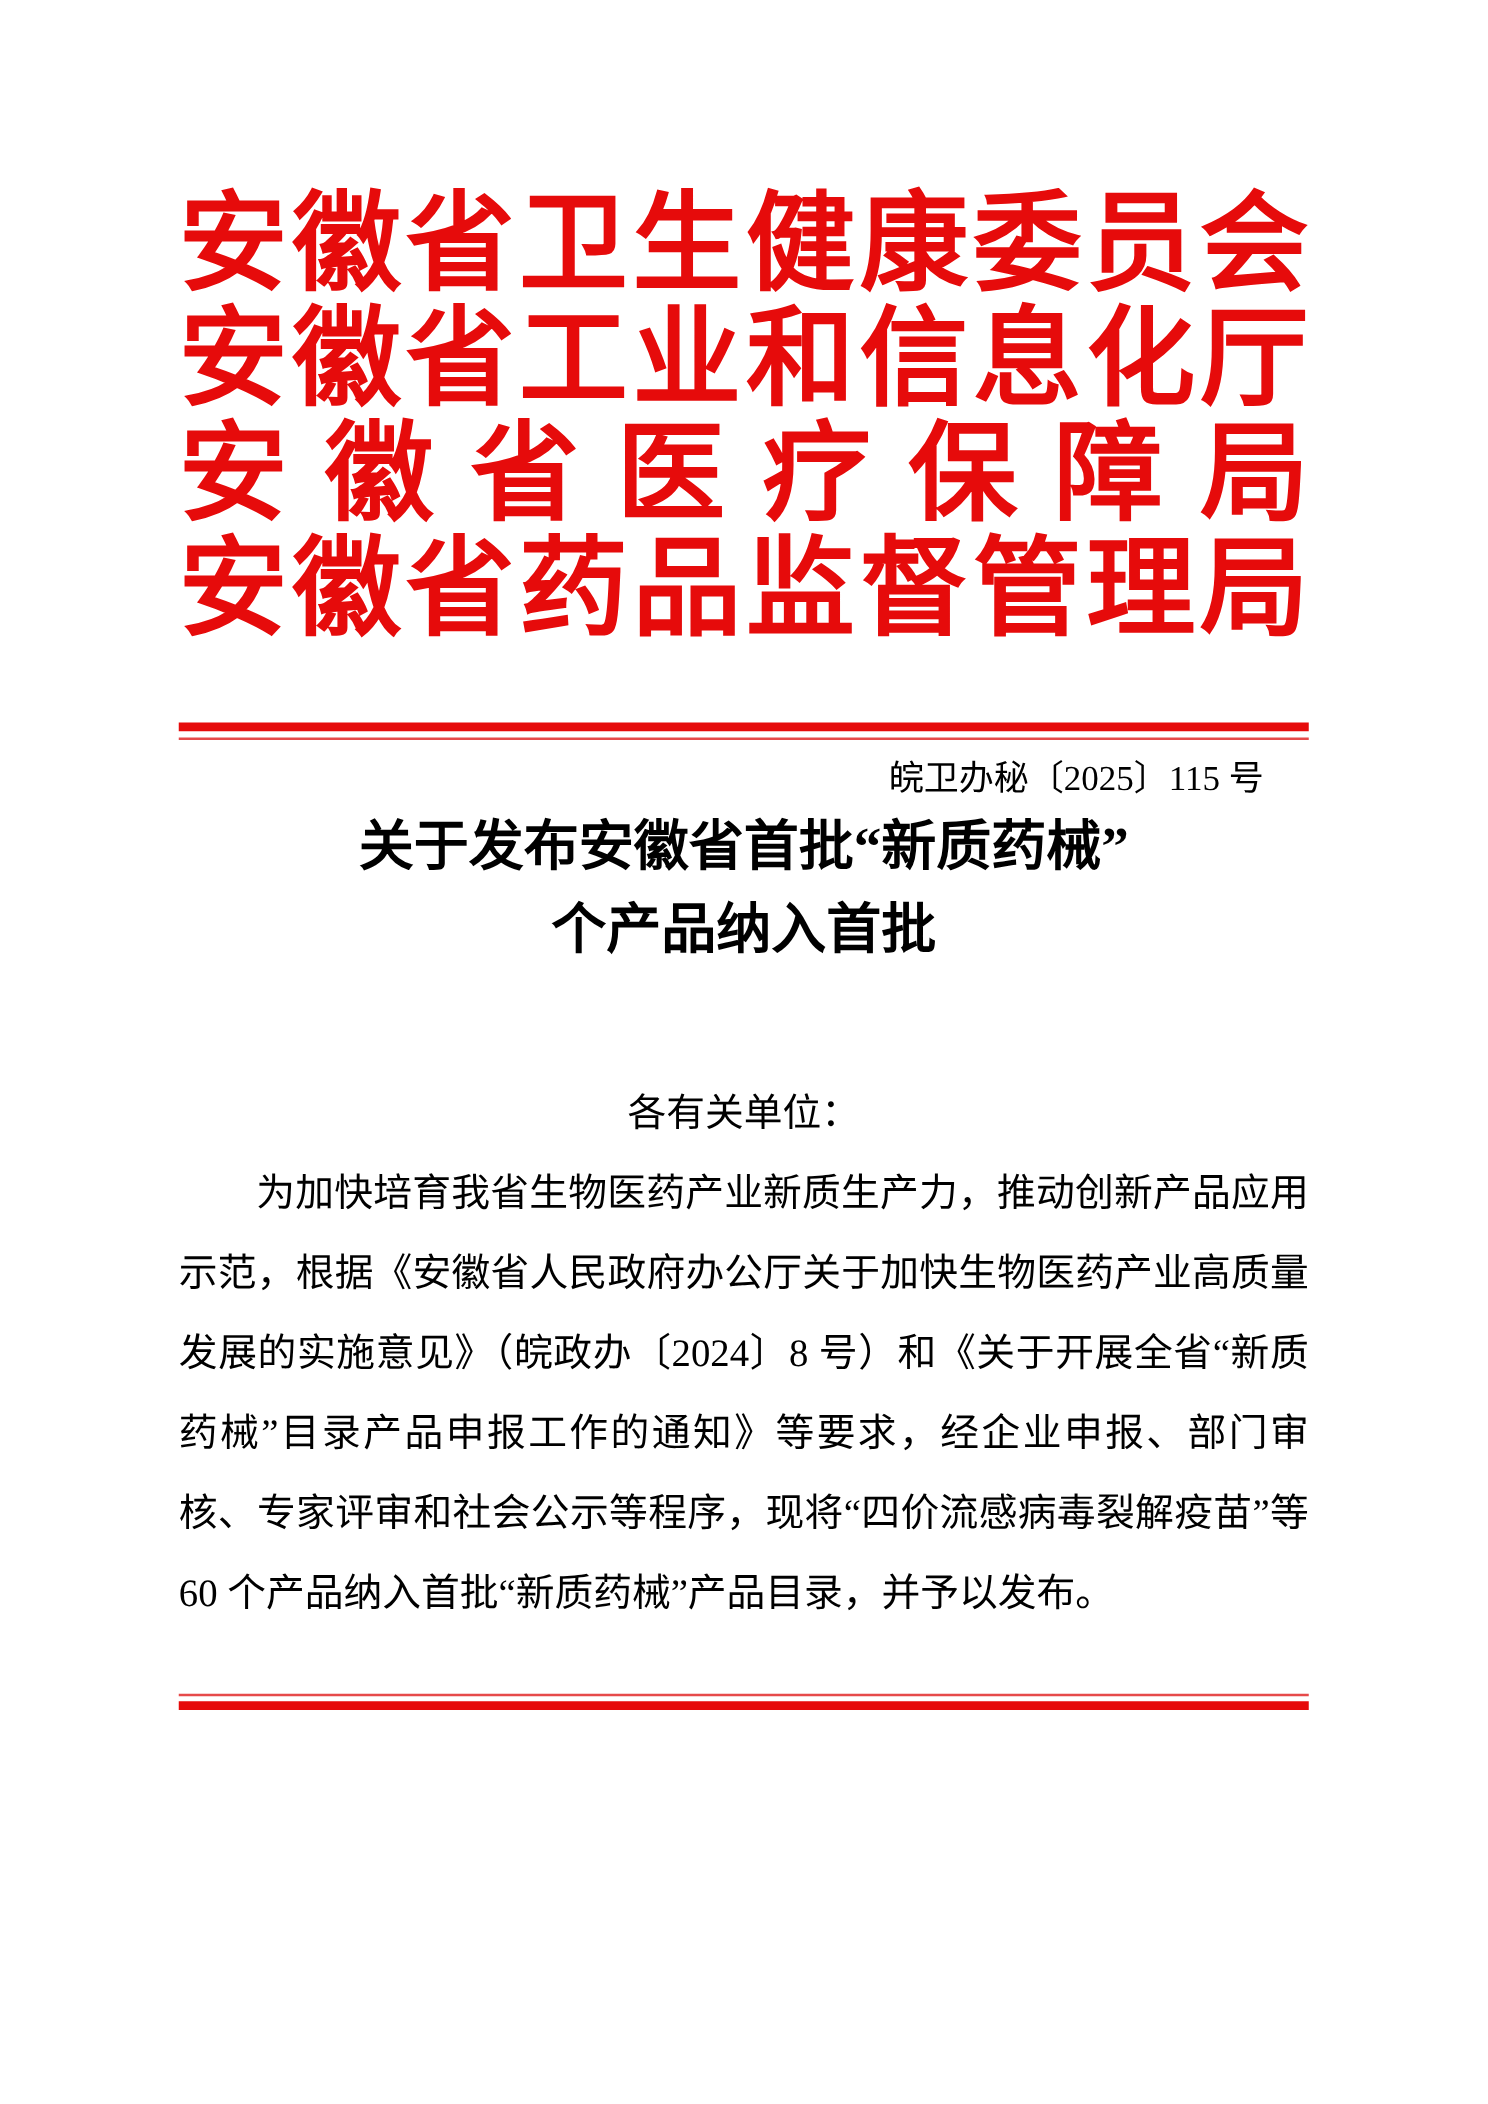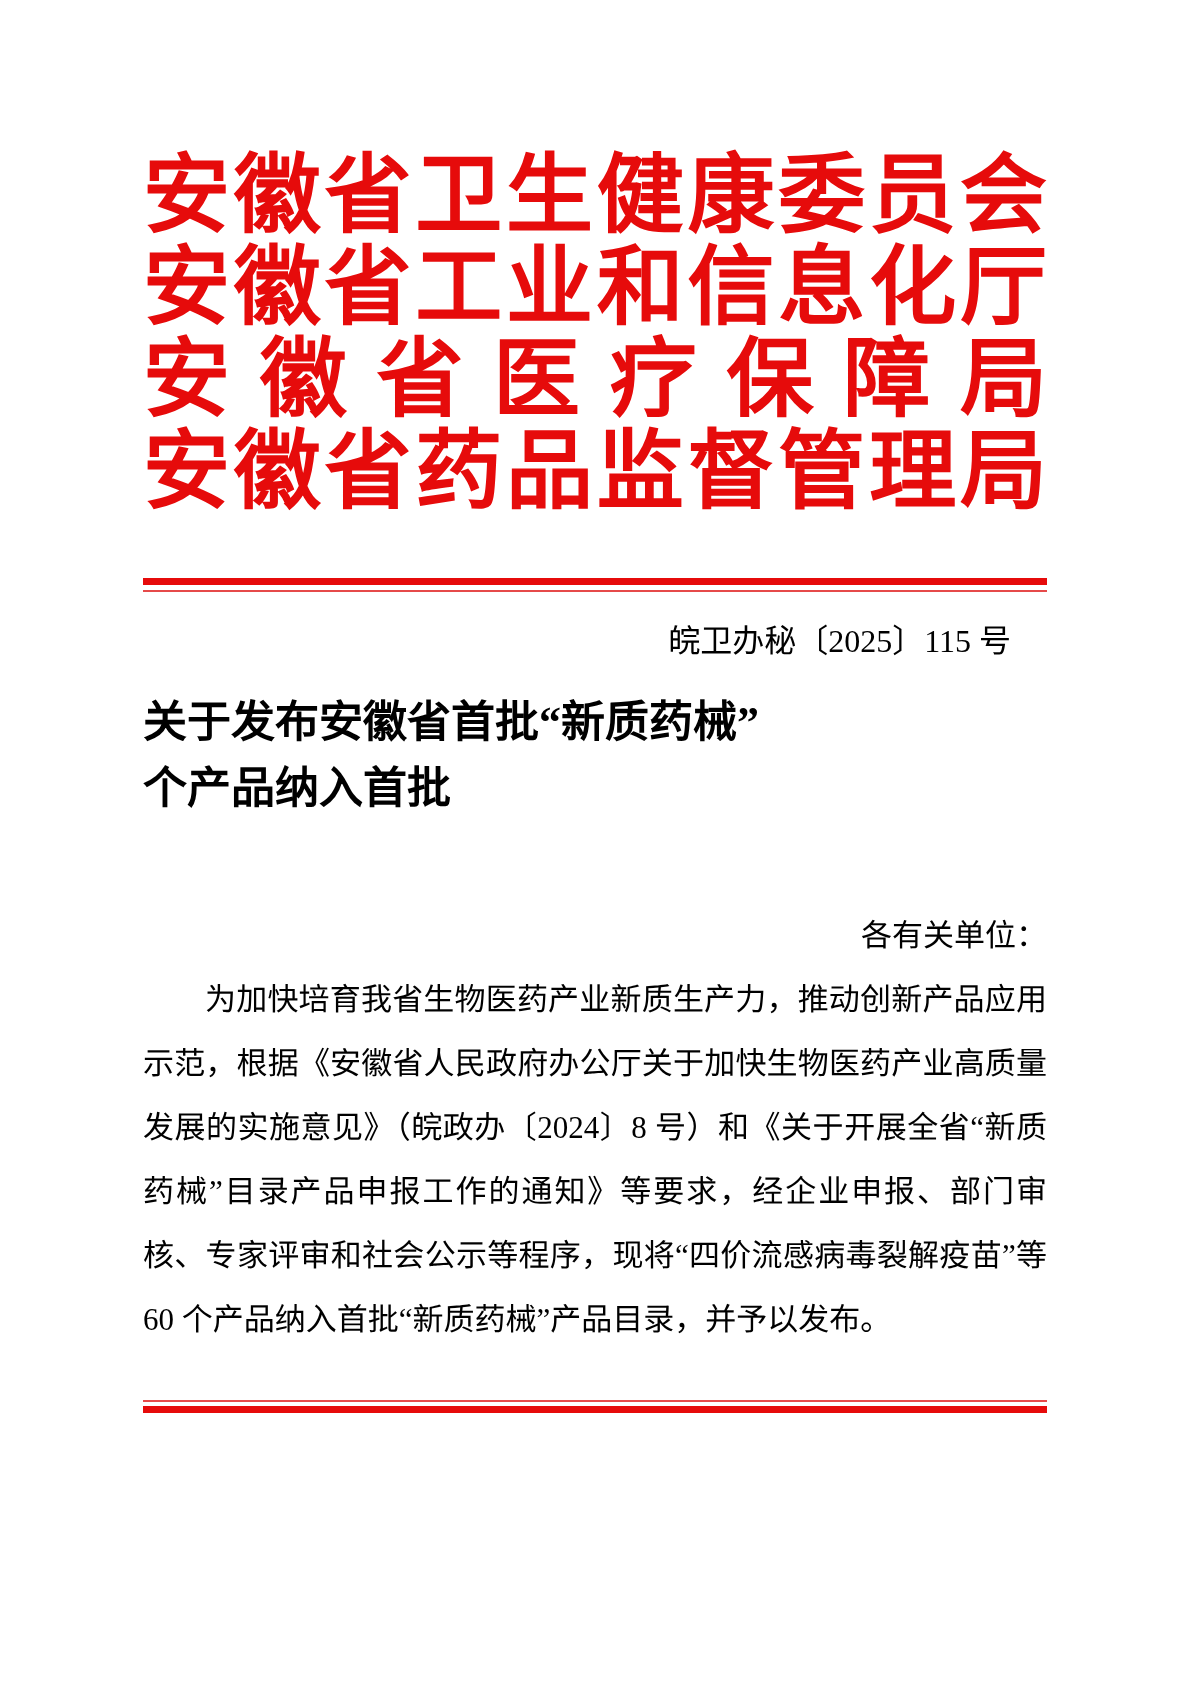--- a/index.html
+++ b/index.html
@@ -38,39 +38,39 @@
   
   .sep{width:100%;}
   .sep-top{margin-top:60px;}
   .sep-top .sep-thick{height:7px;background:var(--red);}
   .sep-top .sep-thin{height:2px;background:var(--red-soft);margin-top:5px;}
   .sep-bottom{margin-top:48px;}
   .sep-bottom .sep-thin{height:2px;background:var(--red-soft);}
   .sep-bottom .sep-thick{height:7px;background:var(--red);margin-top:4px;}
   
   .doc-number{
-    margin-top:28px;
+    margin-top:11px;
     text-align:right;
     padding-right:36px;
-    font-size:32px;
+    font-size:28px;
     line-height:42px;
     color:var(--ink);
   }
   
   .title{
-    margin-top:28px;
+    text-align:center;
     font-size:44px;
     font-weight:bold;
     line-height:66px;
     color:var(--ink);
   }
   .title-line{display:block;}
   
   .body-text{font-size:31px;line-height:64px;color:var(--ink);}
-  .salutation{margin-top:82px;text-align:right;}
+  .salutation{margin-top:82px;text-align:center;}
   .paragraph{
     text-indent:2em;
     text-align:justify;
   }
   .attachment{
     margin-top:48px;
     text-indent:2em;
   }
 </style>
 </head>

